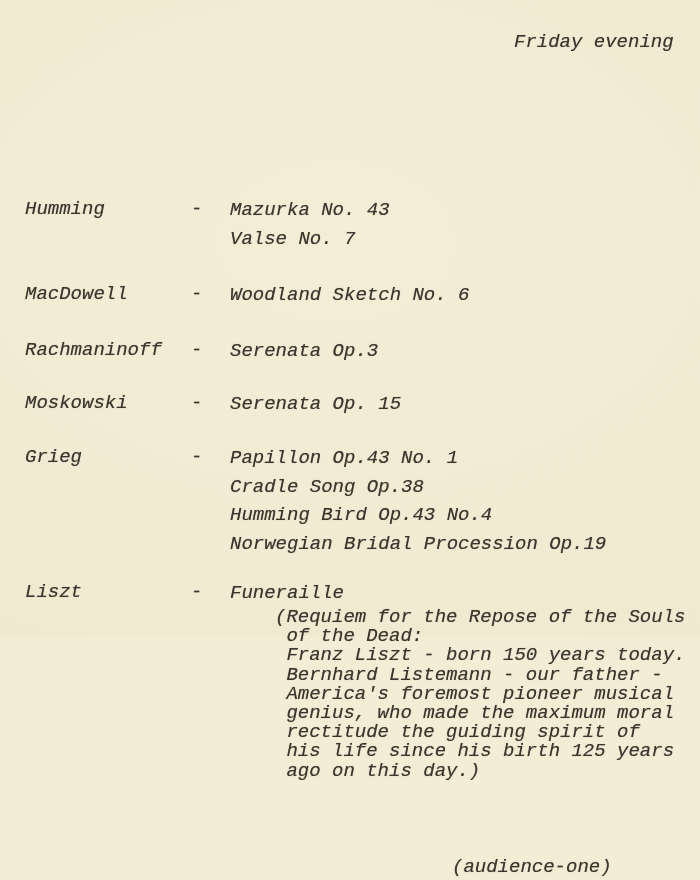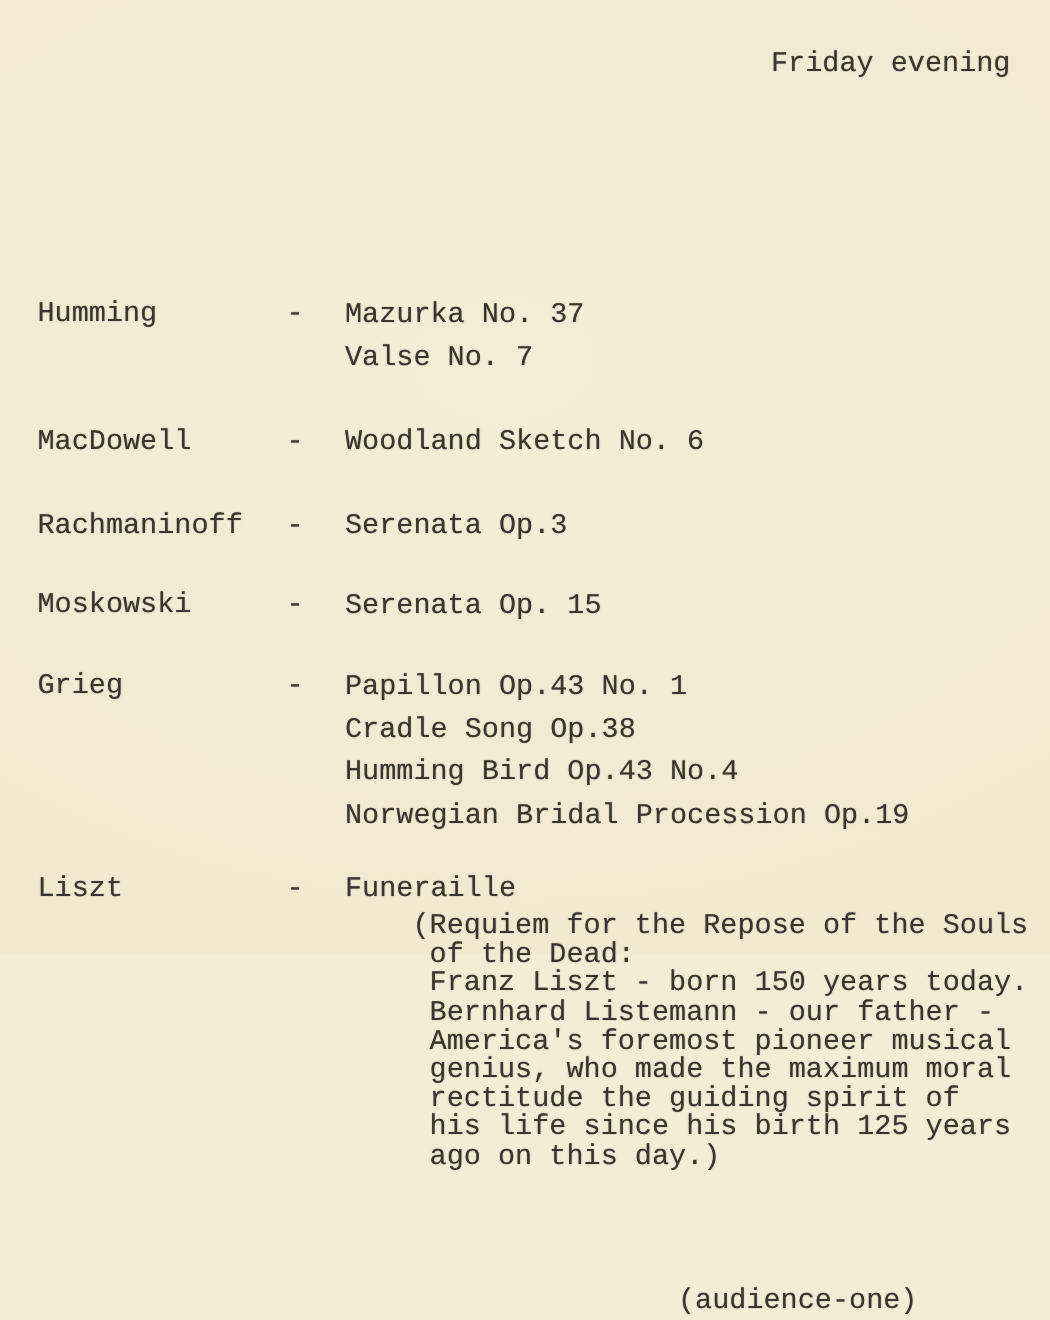--- a/index.html
+++ b/index.html
@@ -13,20 +13,21 @@
     font-family:"Liberation Mono","DejaVu Sans Mono",monospace;
     color:var(--ink);
     overflow:hidden;
   }
   .page{
     position:relative;
     width:700px;height:636px;
     background:
       radial-gradient(ellipse 120% 90% at 48% 38%, rgba(255,255,255,0.05), rgba(196,180,138,0.09)),
       var(--paper);
+    font-style: italic;
   }
   .tw{
     position:absolute;
     font-size:19px;
     line-height:19px;
     letter-spacing:0;
     color:var(--ink);
     text-shadow:0 0 0.8px rgba(62,56,45,0.55);
     white-space:pre;
   }
@@ -56,21 +57,21 @@
 <body>
 
 <div class="page">
 
   <div class="tw date-line-1">Friday evening</div>
 
 
   <div class="row row-0">
     <span class="tw composer">Humming</span>
     <span class="tw dash">-</span>
-    <div class="tw pieces"><span>Mazurka No. 37</span>
+    <div class="tw pieces"><span>Mazurka No. 43</span>
 <span>Valse No. 7</span></div>
   </div>
 
   <div class="row row-1">
     <span class="tw composer">MacDowell</span>
     <span class="tw dash">-</span>
     <div class="tw pieces"><span>Woodland Sketch No. 6</span></div>
   </div>
 
   <div class="row row-2">

